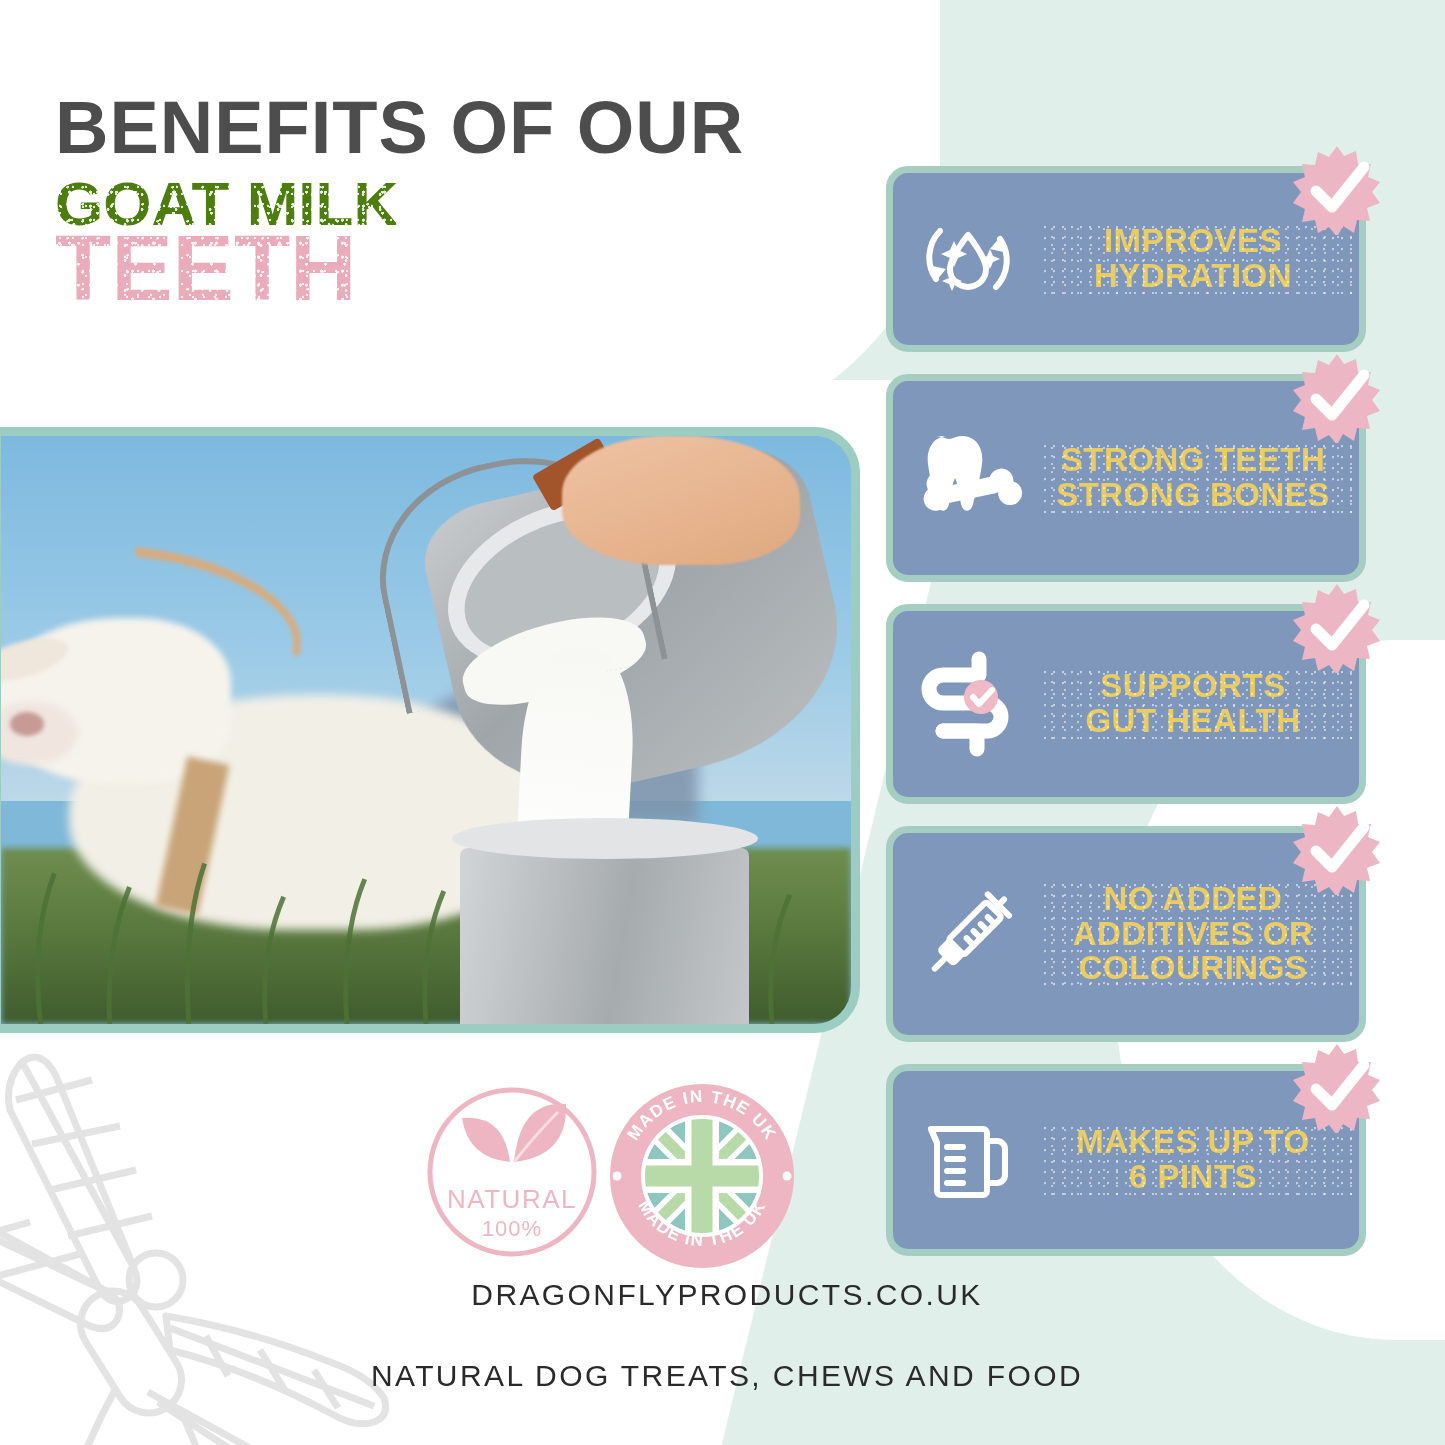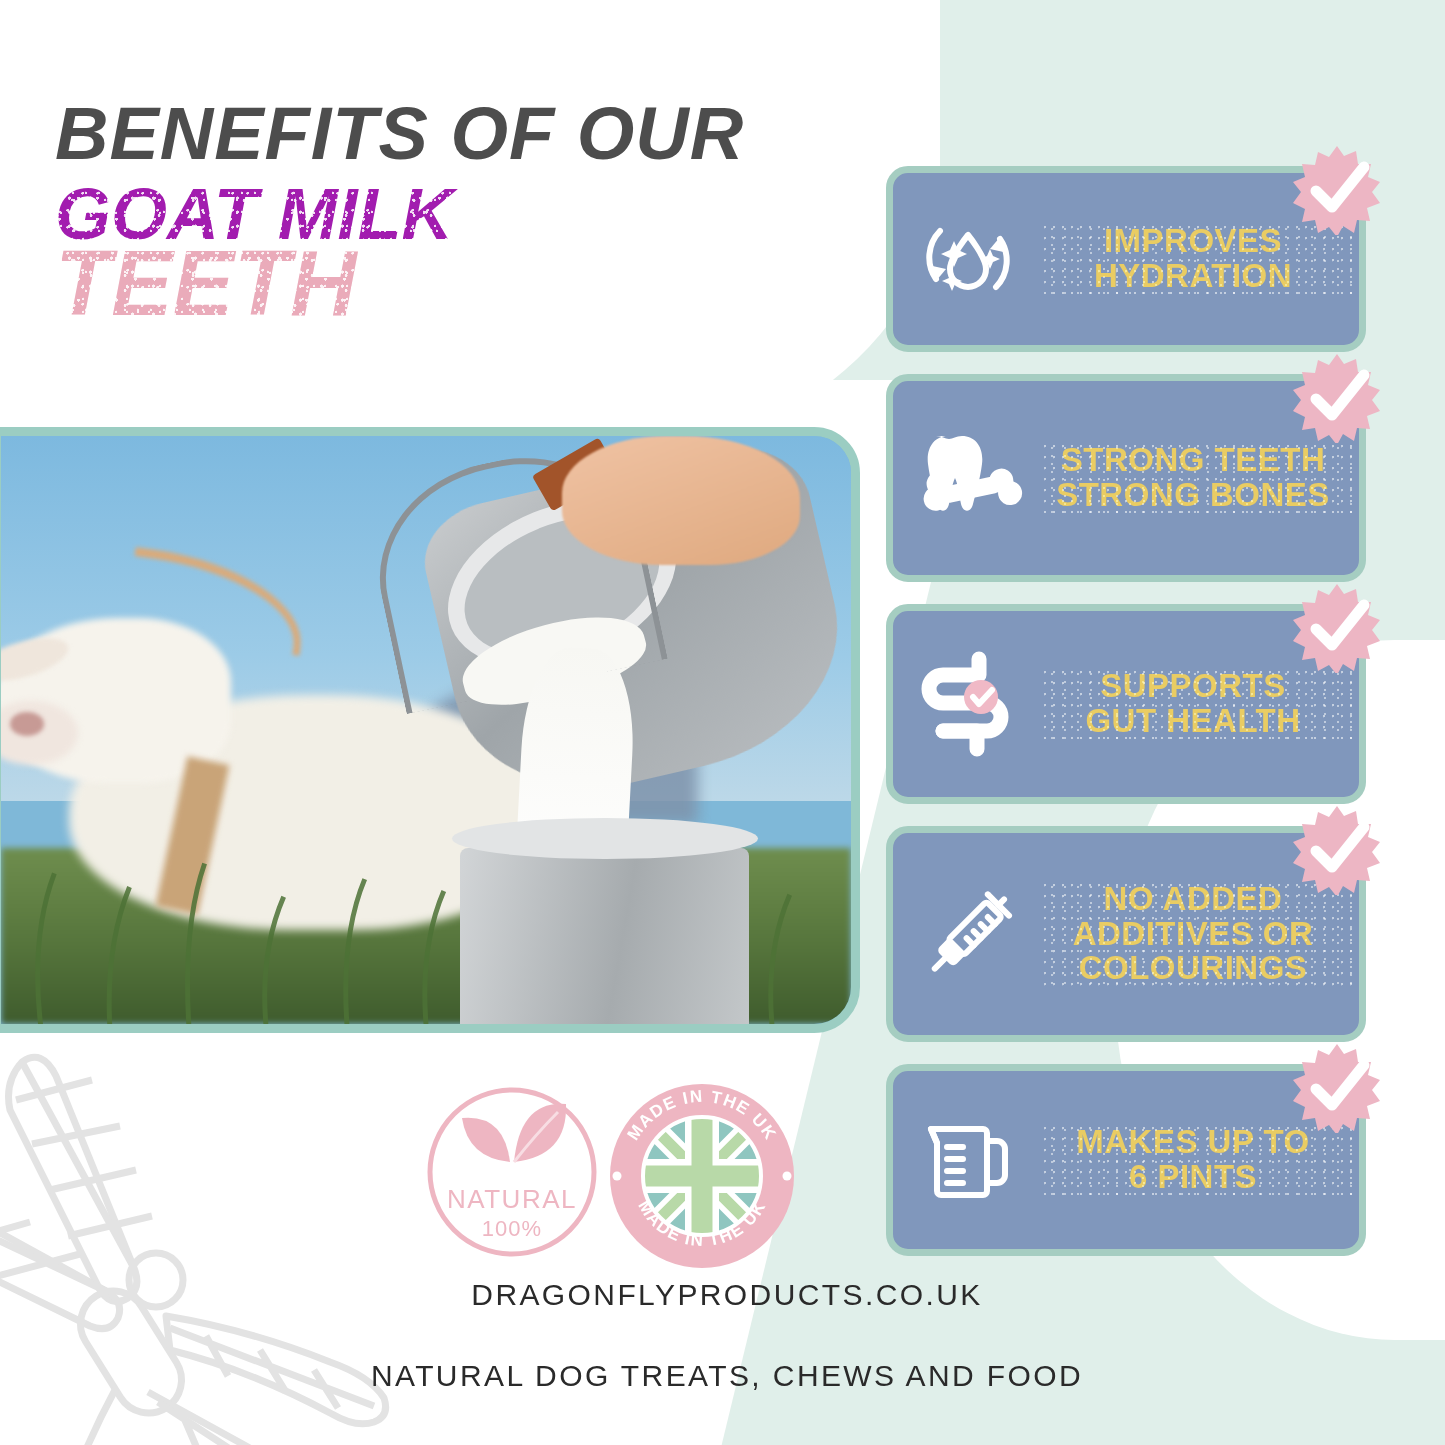--- a/index.html
+++ b/index.html
@@ -28,27 +28,27 @@
             clip-path:polygon(100% 0,100% 100%,0 100%);
   }
   .bg-white-bottomstrip{
     position:absolute;left:0;bottom:0;width:700px;height:230px;background:#ffffff;
   }
 
   
   .dragonfly{position:absolute;left:-30px;top:1040px;width:470px;height:420px;opacity:1;}
 
   
-  .headline{position:absolute;left:55px;top:98px;width:840px;font-style:italic;}
+  .headline{position:absolute;left:55px;top:92px;width:840px;}
   .h-top{
     font-size:74px;font-weight:bold;color:#4d4d4d;letter-spacing:1px;
     line-height:0.96;font-stretch:condensed;white-space:nowrap;
   }
   .h-pink{
-    font-size:72px;font-weight:bold;color:#a21caf;line-height:0.92;letter-spacing:0px;
+    font-size:62px;font-weight:bold;color:#4d7c0f;line-height:0.92;letter-spacing:0px;
     margin-top:12px;white-space:nowrap;position:relative;
   }
   .h-pink2{
     font-size:92px;font-weight:bold;color:#eaabba;line-height:0.92;letter-spacing:0px;
     margin-top:-6px;white-space:nowrap;position:relative;
   }
   .grain::after{
     content:"";position:absolute;inset:0;pointer-events:none;
     background-image:
       radial-gradient(circle at 12% 28%, #fff 0 1.4px, transparent 1.6px),

